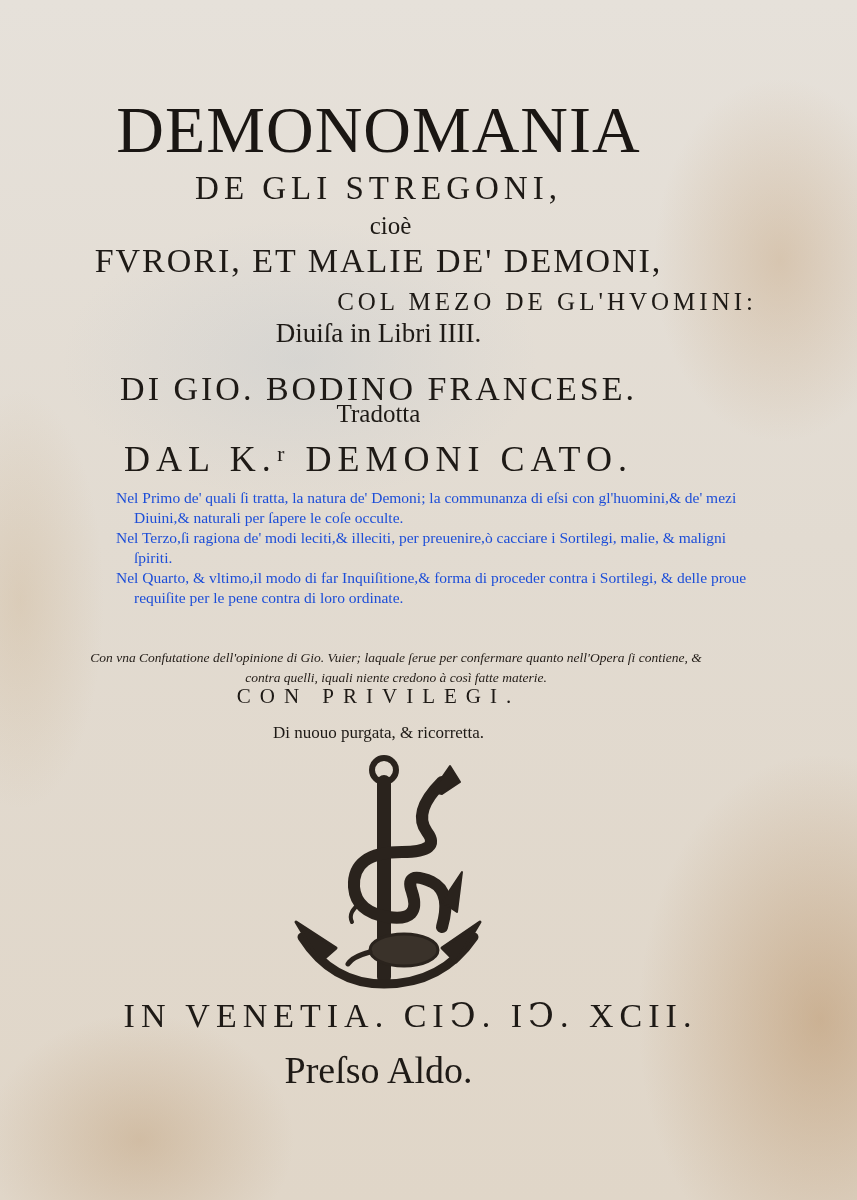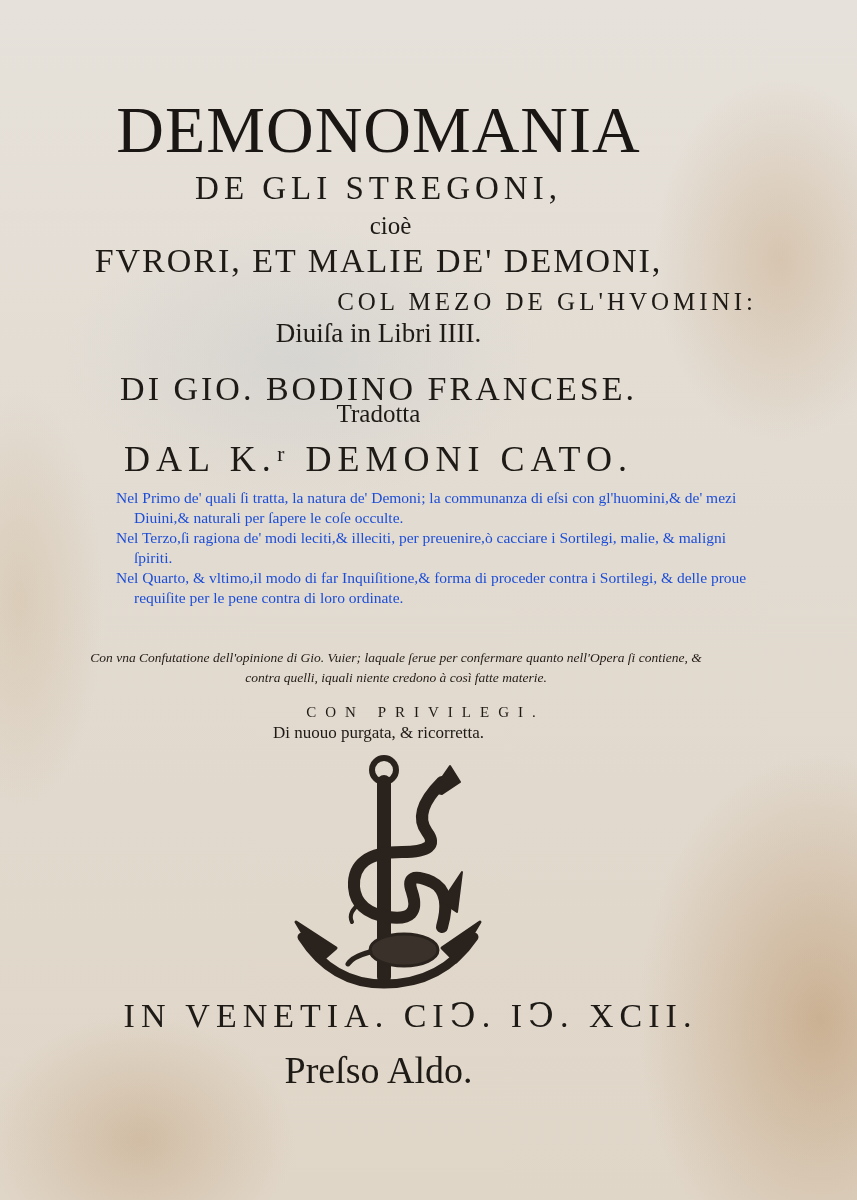--- a/index.html
+++ b/index.html
@@ -32,21 +32,21 @@
   .l9 { top:438px; font-size:36px; letter-spacing:6px; }
   .body-text {
     position:absolute; left:76px; width:640px; font-size:15.5px; line-height:20px; color:#1d4ed8;margin-left:40px;
   }
   .body-text p { margin:0; text-indent:0; padding-left:18px; text-indent:-18px; }
   .italic-note {
     position:absolute; left:76px; width:640px; top:648px;
     font-style:italic; font-size:13.5px; line-height:20px; text-align:center; font-weight:normal; color:#221c17;
   }
   .l10 { top:723px; font-size:17px; }
-  .l11 { top:704px; font-size:15px; letter-spacing:9px;padding-left:47px; }
+  .l11 { top:684px; font-size:21px; letter-spacing:9px; }
   .device { position:absolute; left:292px; top:752px; width:196px; height:245px; }
   .l12 { top:995px; font-size:34px; letter-spacing:6px;padding-left:32px; }
   .l13 { top:1048px; font-size:38px; }
 </style>
 </head>
 <body>
 
 <div class="page"></div>
 
 <div class="line title">DEMONOMANIA</div>

